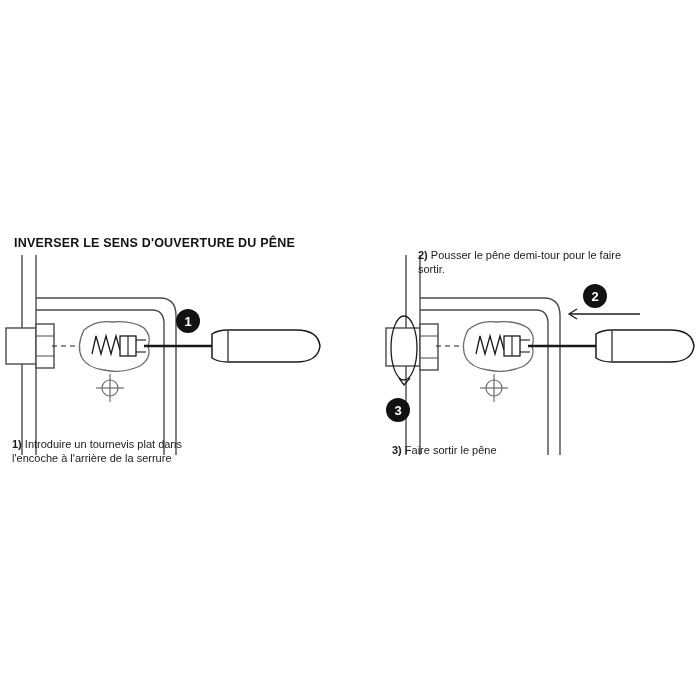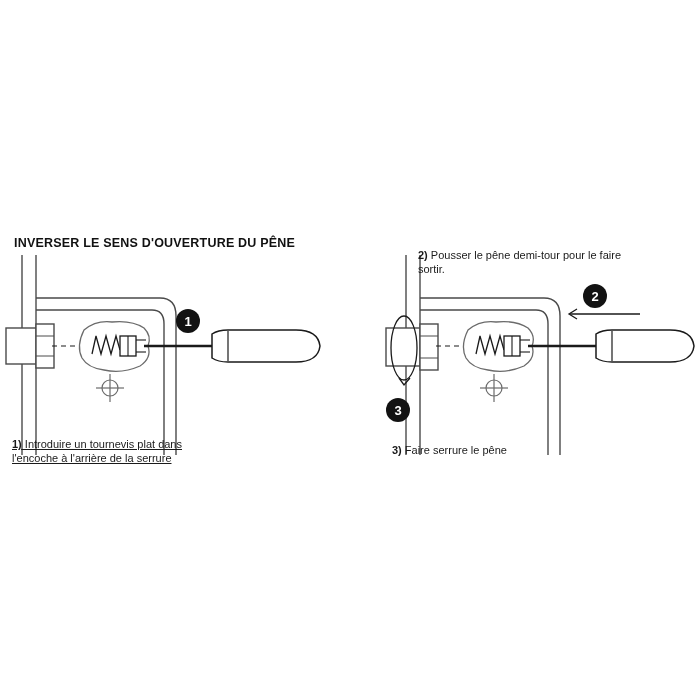--- a/index.html
+++ b/index.html
@@ -34,21 +34,21 @@
   }
   .caption {
     position: absolute;
     font-size: 11px;
     line-height: 14px;
     color: #1a1a1a;
   }
   .caption b {
     font-weight: bold;
   }
-  .cap-1 { left: 12px; top: 437px; width: 215px; text-decoration: underline; }
+  .cap-1 { left: 12px; top: 437px; width: 215px; }
   .cap-2 { left: 418px; top: 248px; width: 210px; }
   .cap-3 { left: 392px; top: 443px; width: 180px; }
 
   .badge {
     position: absolute;
     width: 24px;
     height: 24px;
     border-radius: 50%;
     background: #121212;
     color: #ffffff;
@@ -173,16 +173,16 @@
   </svg>
 
   <div class="badge badge-2">2</div>
   <div class="badge badge-3">3</div>
 
   <div class="caption cap-2">
     <b>2)</b><span> Pousser le pêne demi-tour pour le faire sortir.</span>
   </div>
 
   <div class="caption cap-3">
-    <b>3)</b><span> Faire serrure le pêne</span>
+    <b>3)</b><span> Faire sortir le pêne</span>
   </div>
 
 </div>
 
 </body></html>

